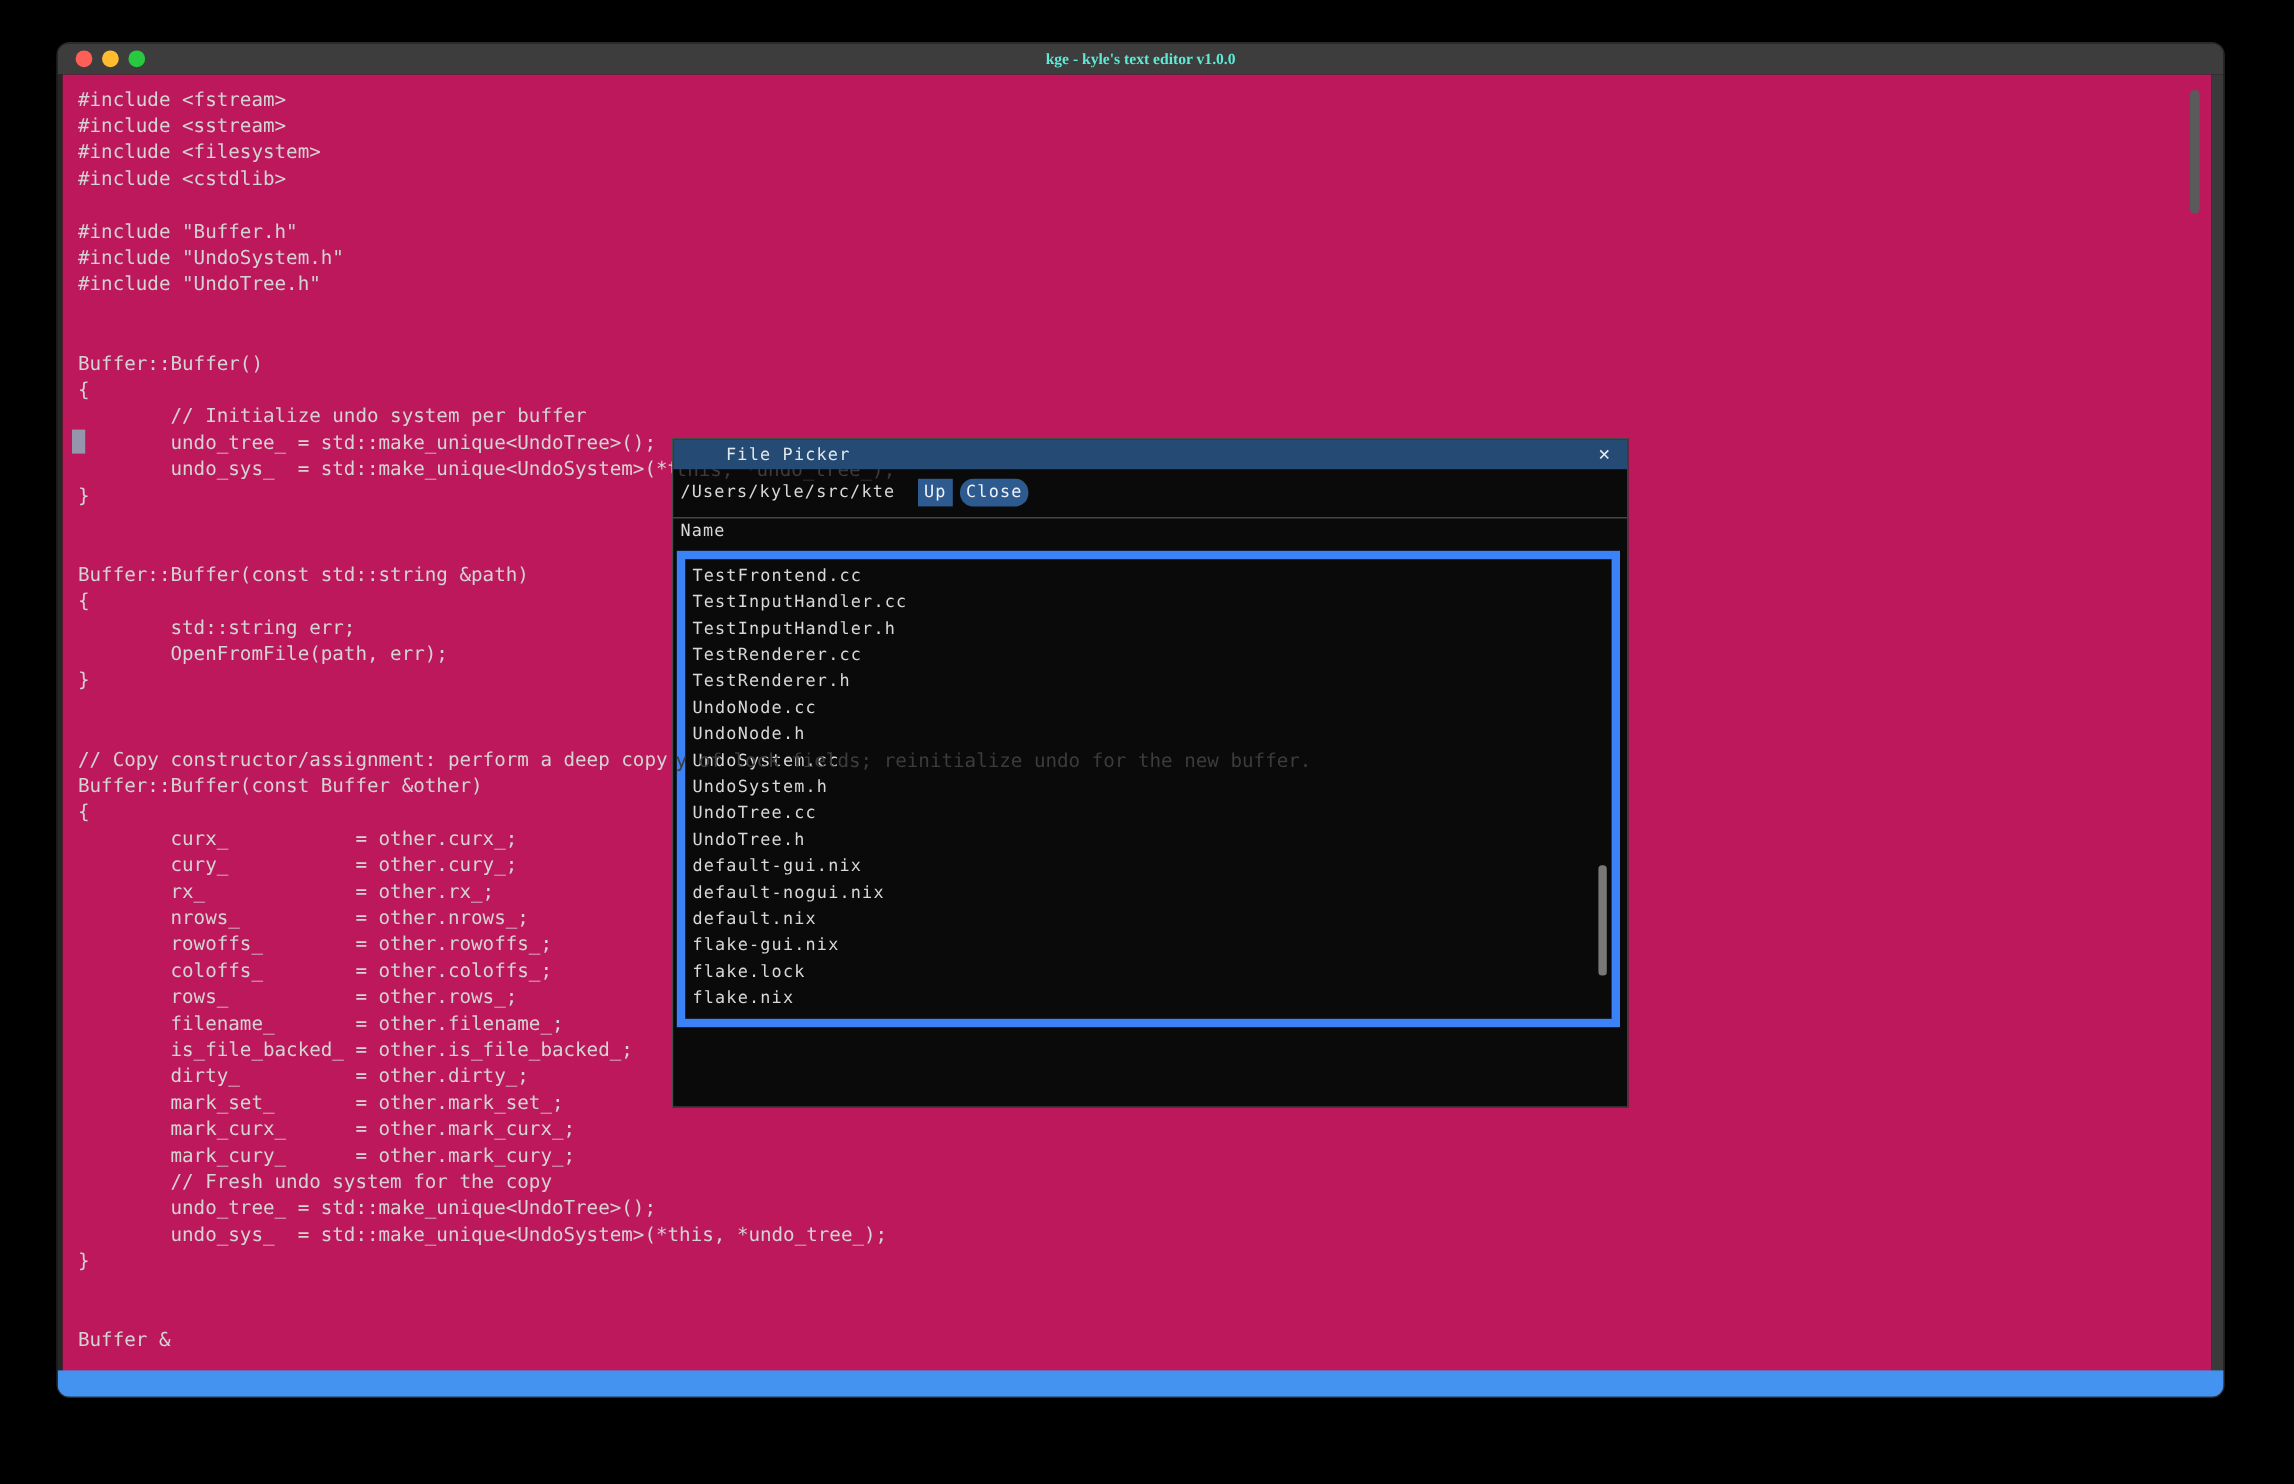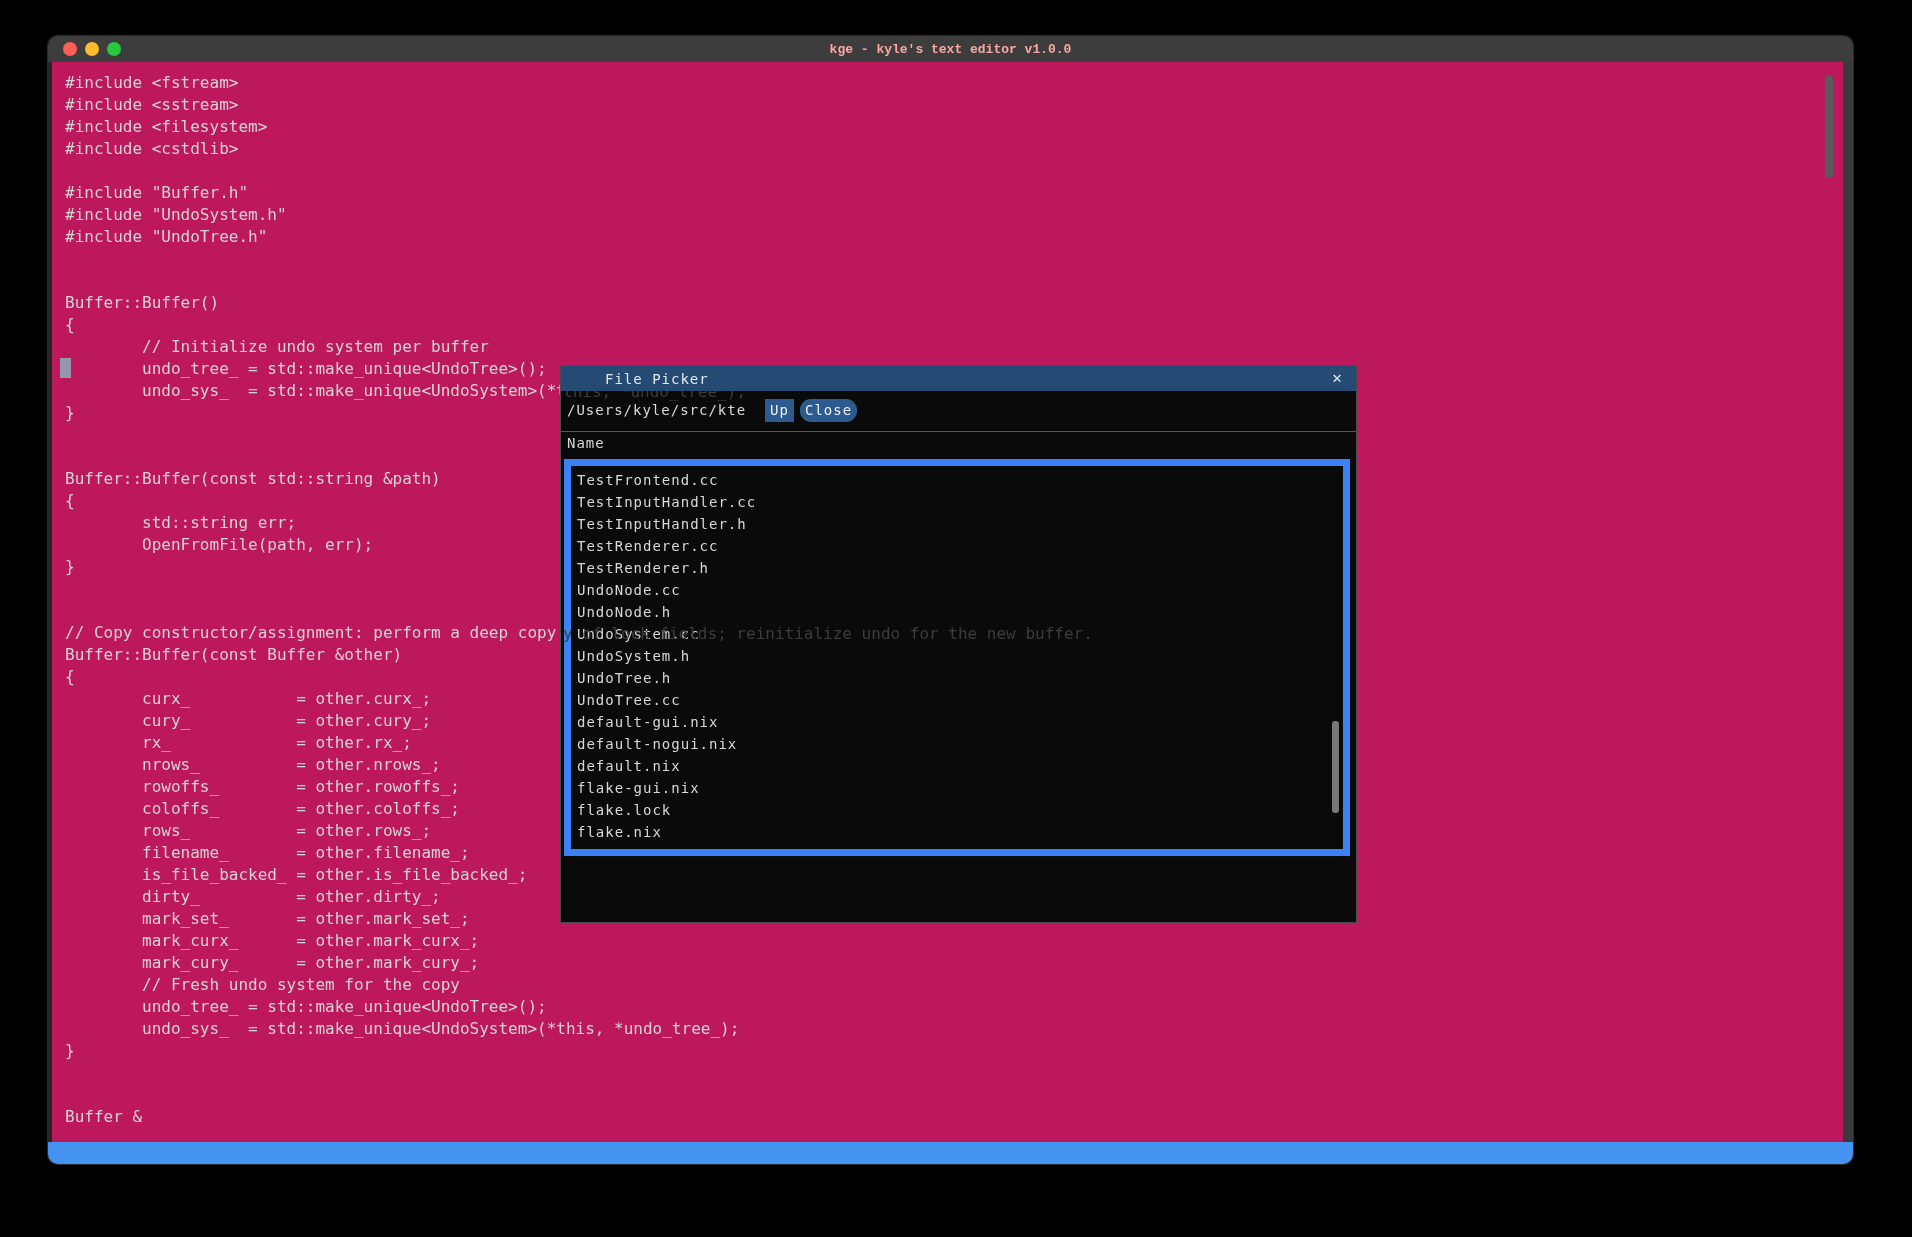--- a/index.html
+++ b/index.html
@@ -9,22 +9,22 @@
   
   .window { position:absolute; left:48px; top:36px; width:1805px; height:1128px;
             background:#0e0e0e; border-radius:10px; overflow:hidden;
             box-shadow:0 0 0 1px #2a2a2a; }
   .titlebar { position:absolute; left:0; top:0; right:0; height:26px;
               background:#3d3d3d; display:flex; align-items:center; z-index:30; }
   .traffic { display:flex; gap:8px; margin-left:15px; }
   .tl { width:14px; height:14px; border-radius:50%; }
   .tl.red { background:#ff5f57; } .tl.yellow { background:#febc2e; } .tl.green { background:#28c840; }
   .win-title { position:absolute; left:0; right:0; text-align:center;
-               font-family:Liberation Mono, monospace; font-weight:bold;
-               font-size:13px; color:#fca5a5; pointer-events:none; }
+               font-family:Liberation Serif, serif; font-weight:bold;
+               font-size:13px; color:#5eead4; pointer-events:none; }
   .right-gutter { position:absolute; right:0; top:26px; bottom:0; width:10px; background:#3a3a3a; z-index:25;}
   .left-edge { position:absolute; left:0; top:26px; bottom:4px; width:4px; background:#262626; z-index:25;}
   .bottom-edge { position:absolute; left:0; right:10px; bottom:0; height:4px; background:#262626; z-index:25;}
 
   
   .code-area { position:absolute; left:4px; top:26px; right:10px; bottom:4px;
                background:#be185d; overflow:hidden; }
   pre.code { position:absolute; left:13px; top:10px; font-size:16px; line-height:22px;
              color:#d4d4d4; white-space:pre; font-family:"DejaVu Sans Mono", monospace; }
   .cursor-block { position:absolute; left:8px; top:296px; width:11px; height:20px;
@@ -167,22 +167,22 @@
     <div class="file-rows">
         <div class="file-row">TestFrontend.cc</div>
         <div class="file-row">TestInputHandler.cc</div>
         <div class="file-row">TestInputHandler.h</div>
         <div class="file-row">TestRenderer.cc</div>
         <div class="file-row">TestRenderer.h</div>
         <div class="file-row">UndoNode.cc</div>
         <div class="file-row">UndoNode.h</div>
         <div class="file-row">UndoSystem.cc</div>
         <div class="file-row">UndoSystem.h</div>
+        <div class="file-row">UndoTree.cc</div>
         <div class="file-row">UndoTree.h</div>
-        <div class="file-row">UndoTree.cc</div>
         <div class="file-row">default-gui.nix</div>
         <div class="file-row">default-nogui.nix</div>
         <div class="file-row">default.nix</div>
         <div class="file-row">flake-gui.nix</div>
         <div class="file-row">flake.lock</div>
         <div class="file-row">flake.nix</div>
       </div>
     <div class="list-scrollbar"></div>
   </div>
 </div>

